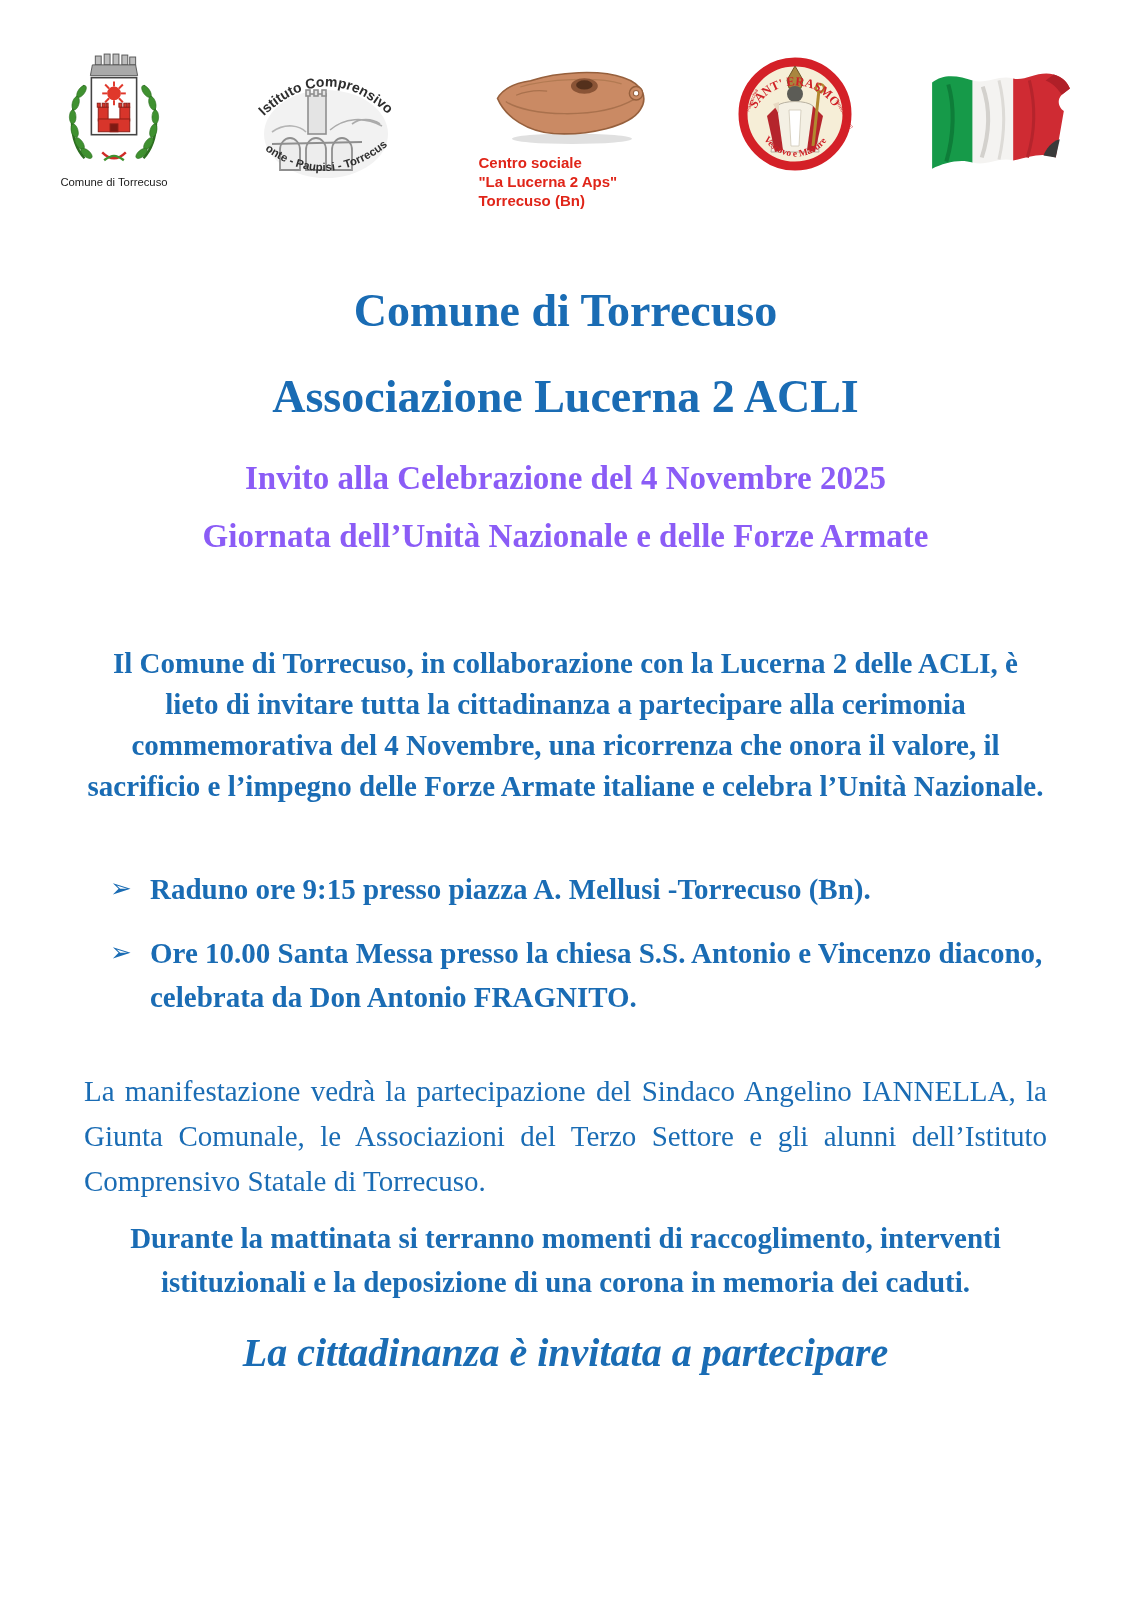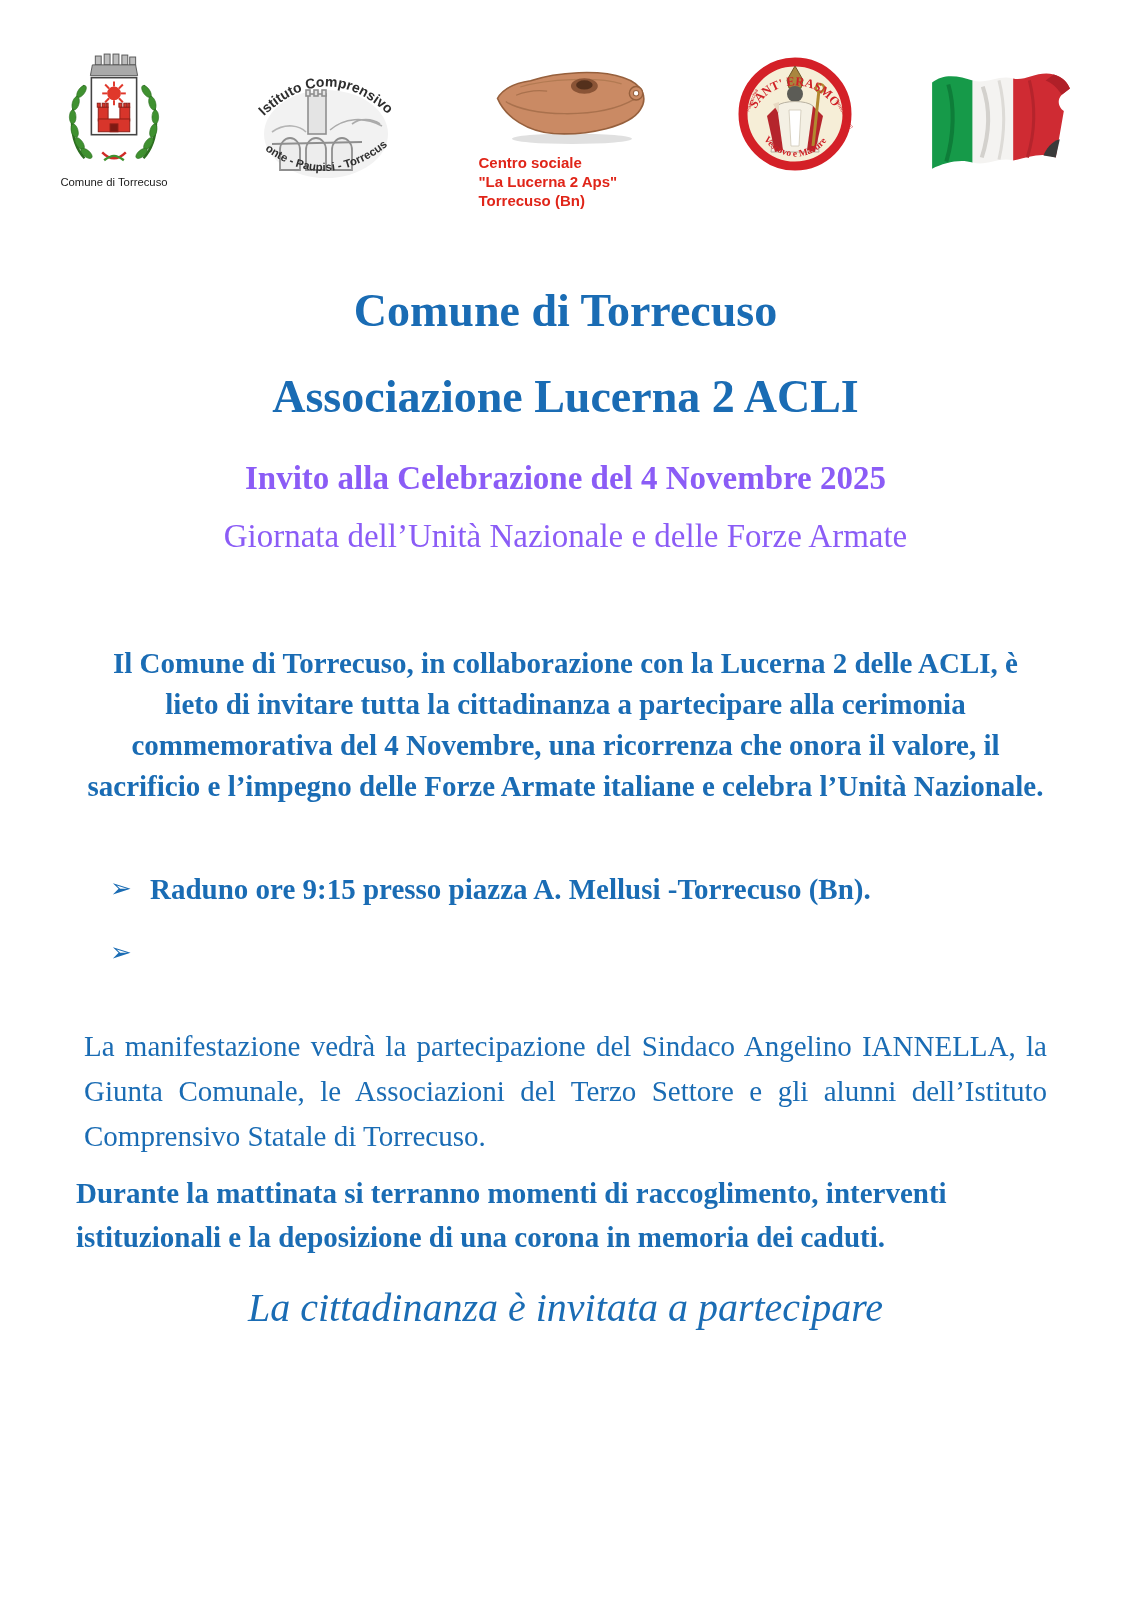--- a/index.html
+++ b/index.html
@@ -39,21 +39,21 @@
   .title2 {
     margin-top:33px; text-align:center;
     font-size:46px; font-weight:bold; line-height:53px;
   }
   .sub1 {
     margin-top:36px; text-align:center;
     font-size:33px; font-weight:bold; line-height:38px;
   }
   .sub2 {
     margin-top:20px; text-align:center;
-    font-size:33px; font-weight:normal; line-height:38px;
+    font-size:33px; font-weight:bold; line-height:38px;
   }
   .intro {
     margin-top:88px; padding:0 84px;
     text-align:center;
     font-size:29px; font-weight:bold; line-height:41px;
   }
   .agenda { margin-top:60px; }
   .agenda-item {
     display:flex; align-items:flex-start;
     padding:0 70px 0 110px; margin-bottom:20px;
@@ -66,26 +66,26 @@
   .agenda-text {
     font-size:29px; font-weight:bold; line-height:44px;
   }
   .participation {
     margin-top:50px; padding:0 84px;
     text-align:justify;
     font-size:29px; font-weight:normal; line-height:45px;
   }
   .morning {
     margin-top:12px; padding:0 76px;
-    text-align:left;
+    text-align:center;
     font-size:29px; font-weight:bold; line-height:44px;
   }
   .closing {
     margin-top:24px; text-align:center;
-    font-size:40px; font-weight:normal; font-style:italic; line-height:50px;
+    font-size:40px; font-weight:bold; font-style:italic; line-height:50px;
   }
 </style>
 </head>
 <body>
 
 <div class="page">
 
   <div class="logos">
 
     <div class="logo logo-comune">
@@ -258,20 +258,21 @@
 
   <p class="intro blue">Il Comune di Torrecuso, in collaborazione con la Lucerna 2 delle ACLI, è lieto di invitare tutta la cittadinanza a partecipare alla cerimonia commemorativa del 4 Novembre, una ricorrenza che onora il valore, il sacrificio e l’impegno delle Forze Armate italiane e celebra l’Unità Nazionale.</p>
 
   <div class="agenda">
     <div class="agenda-item">
       <span class="agenda-marker blue">➢</span>
       <span class="agenda-text blue">Raduno ore 9:15 presso piazza A. Mellusi -Torrecuso (Bn).</span>
     </div>
     <div class="agenda-item">
       <span class="agenda-marker blue">➢</span>
+      <span class="agenda-text blue">Ore 10.00 Santa Messa presso la chiesa S.S. Antonio e Vincenzo diacono, celebrata da Don Antonio FRAGNITO.</span>
     </div>
   </div>
 
   <p class="participation blue">La manifestazione vedrà la partecipazione del Sindaco Angelino IANNELLA, la Giunta Comunale, le Associazioni del Terzo Settore e gli alunni dell’Istituto Comprensivo Statale di Torrecuso.</p>
 
   <p class="morning blue">Durante la mattinata si terranno momenti di raccoglimento, interventi istituzionali e la deposizione di una corona in memoria dei caduti.</p>
 
   <p class="closing blue">La cittadinanza è invitata a partecipare</p>
 
 </div>

